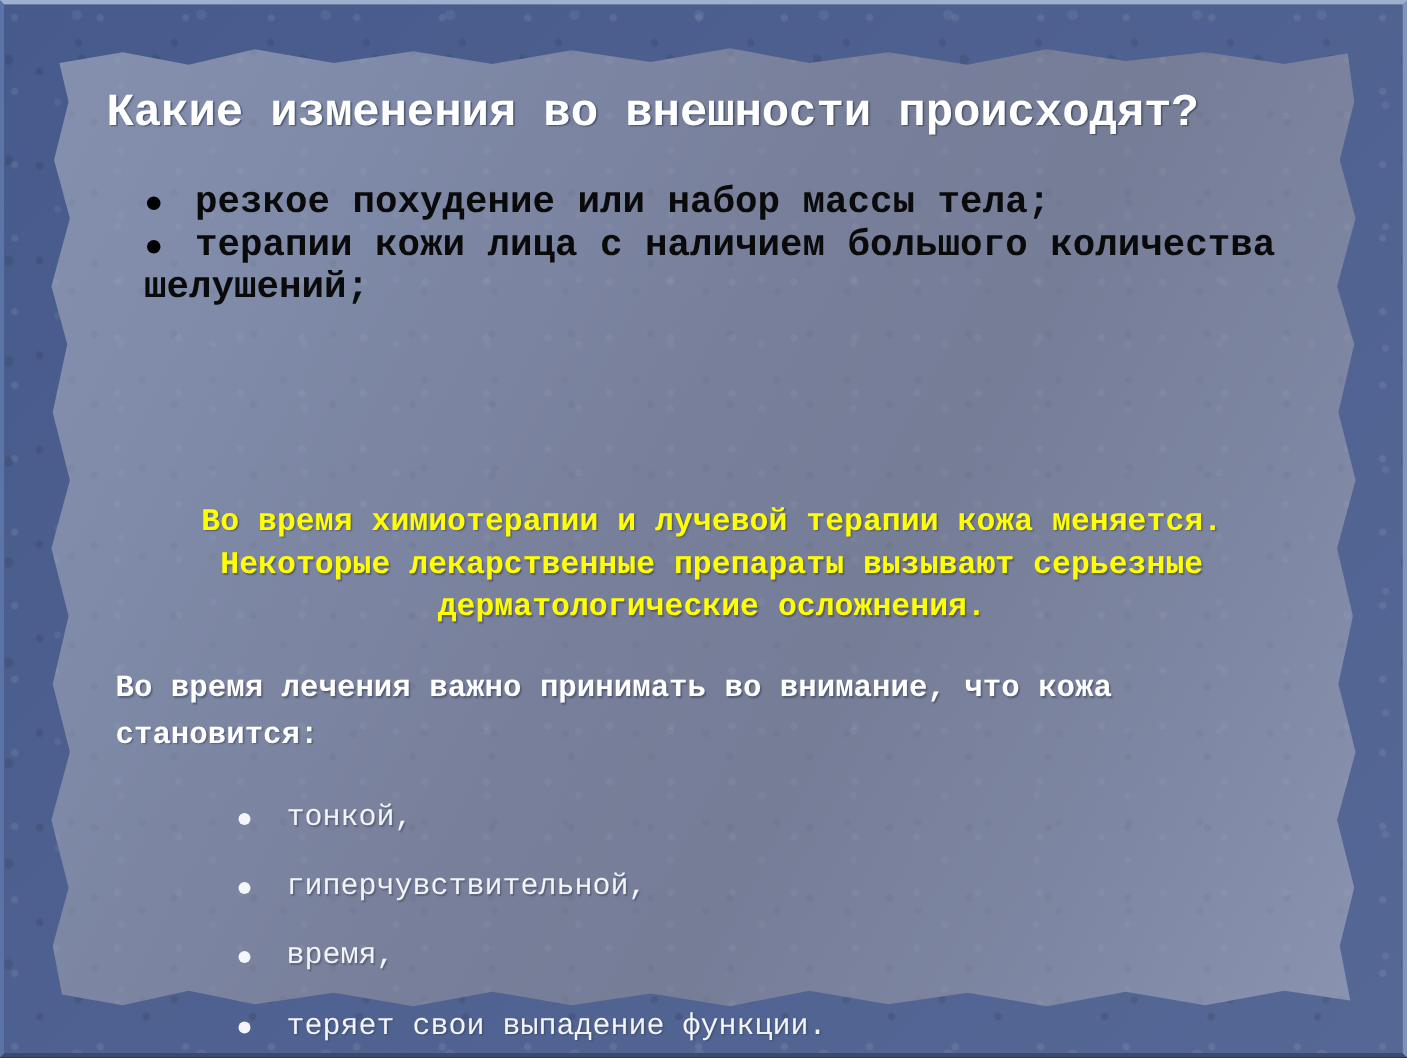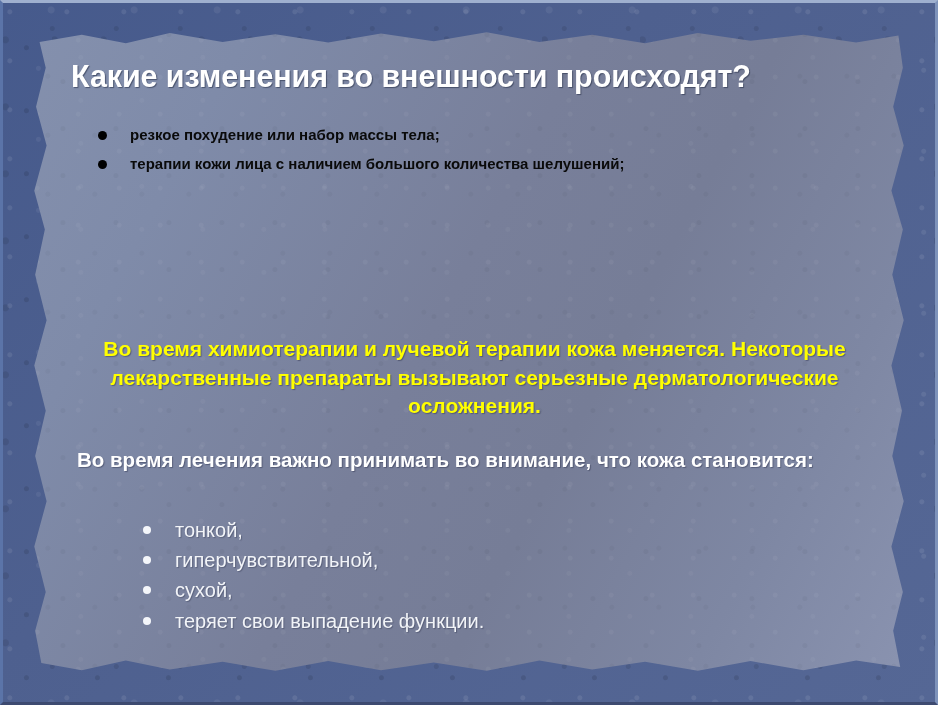--- a/index.html
+++ b/index.html
@@ -89,20 +89,21 @@
       radial-gradient(circle at 85% 66%, rgba(255,255,255,.06) 0 2px, transparent 3px),
       radial-gradient(circle at 40% 80%, rgba(0,0,0,.04) 0 2px, transparent 3px);
     background-size: 41px 37px, 53px 47px, 61px 43px, 47px 59px;
     opacity: .7;
   }
 
   
   #content {
     position: absolute;
     inset: 0;
+    font-family: Liberation Mono, monospace;
   }
 
   #slide-title {
     position: absolute;
     left: 68px;
     top: 56px;
     width: 820px;
     font-size: 30.5px;
     font-weight: bold;
     color: #ffffff;
@@ -114,21 +115,21 @@
   
   #symptom-list {
     position: absolute;
     left: 93px;
     top: 118px;
     width: 790px;
     list-style: none;
     margin: 0;
     padding: 0;
     color: #0a0a0a;
-    font-size: 15px;
+    font-size: 25px;
     font-weight: bold;
     line-height: 28.6px;
   }
   #symptom-list li {
     position: relative;
     padding-left: 34px;
     margin: 0;
   }
   #symptom-list li .dot {
     position: absolute;
@@ -183,21 +184,21 @@
     margin: 0;
     padding: 0;
     color: #f2f4f8;
     font-size: 20px;
     font-weight: normal;
     line-height: 30.2px;
   }
   #skin-list li {
     position: relative;
     padding-left: 34px;
-    margin: 0;
+    margin: 16px;
     text-shadow: 1px 1px 1px rgba(45,50,75,.40);
   }
   #skin-list li .dot {
     position: absolute;
     left: 2px;
     top: 11px;
     width: 8px;
     height: 8px;
     border-radius: 50%;
     background: #f4f6fa;
@@ -237,21 +238,21 @@
       <li>
         <span class="dot"></span>
         <span>тонкой,</span>
       </li>
       <li>
         <span class="dot"></span>
         <span>гиперчувствительной,</span>
       </li>
       <li>
         <span class="dot"></span>
-        <span>сухой,</span>
+        <span>время,</span>
       </li>
       <li>
         <span class="dot"></span>
         <span>теряет свои выпадение функции.</span>
       </li>
     </ul>
 
   </div>
 </div>
 

